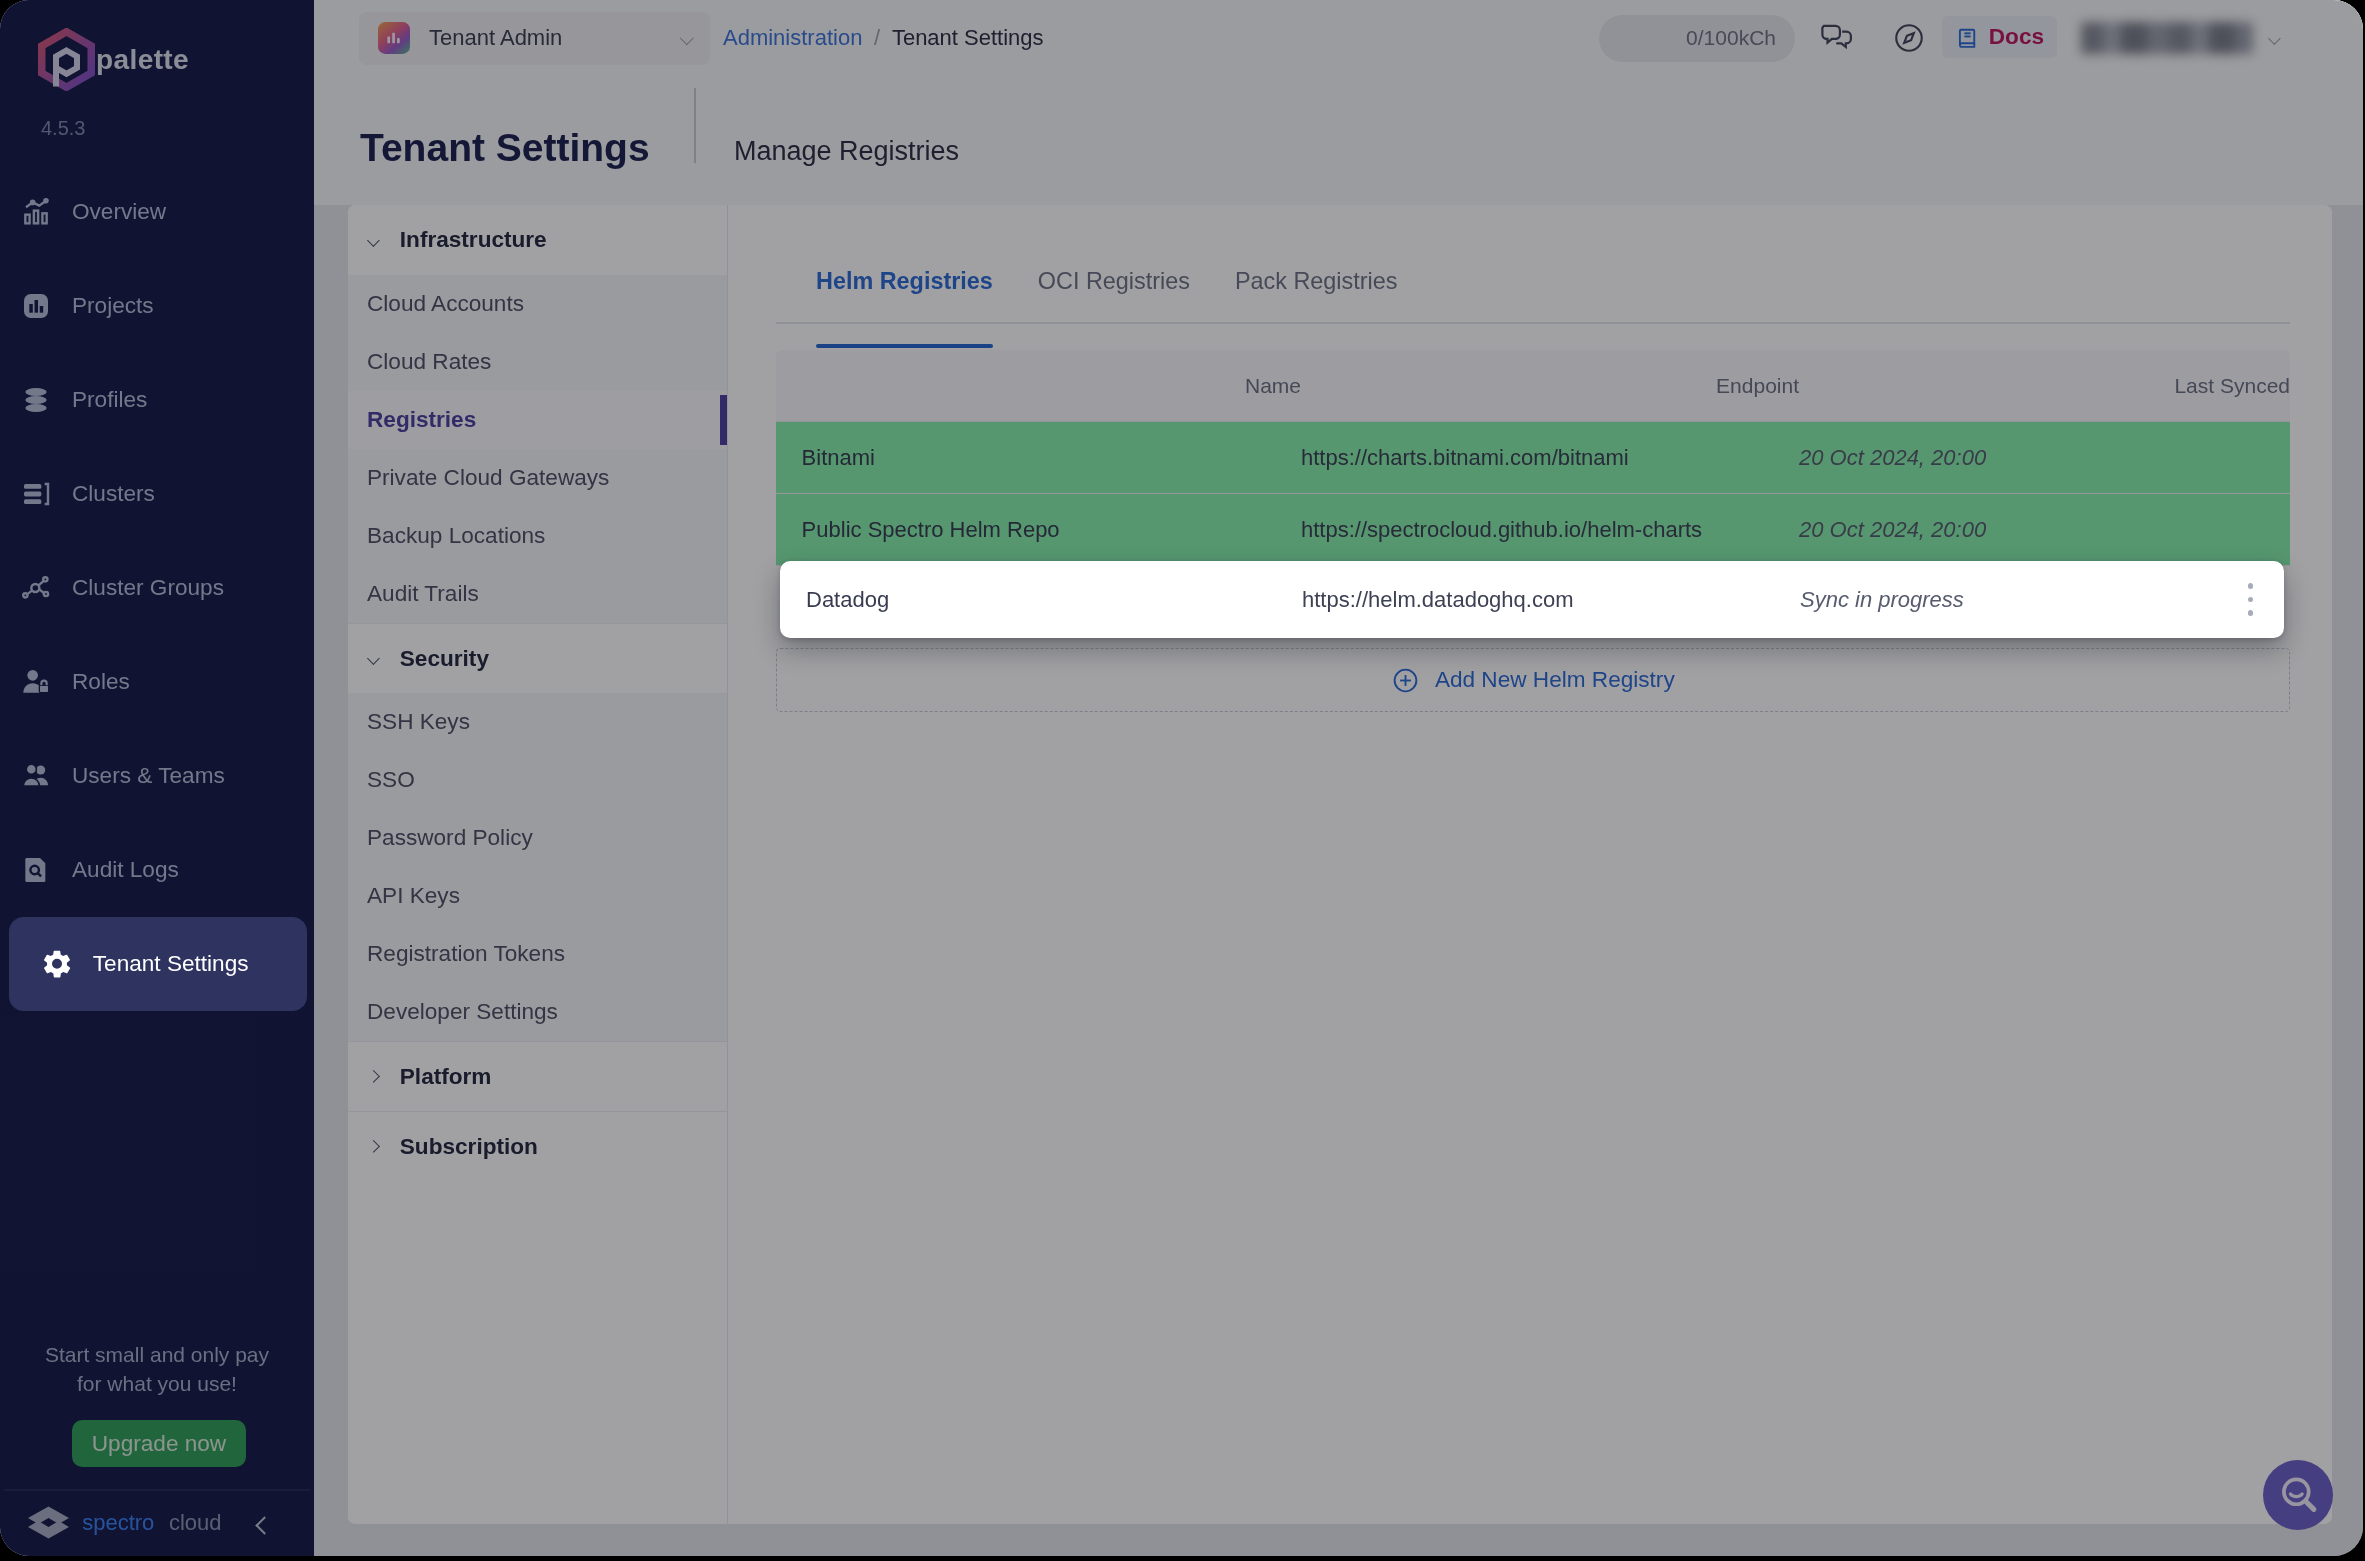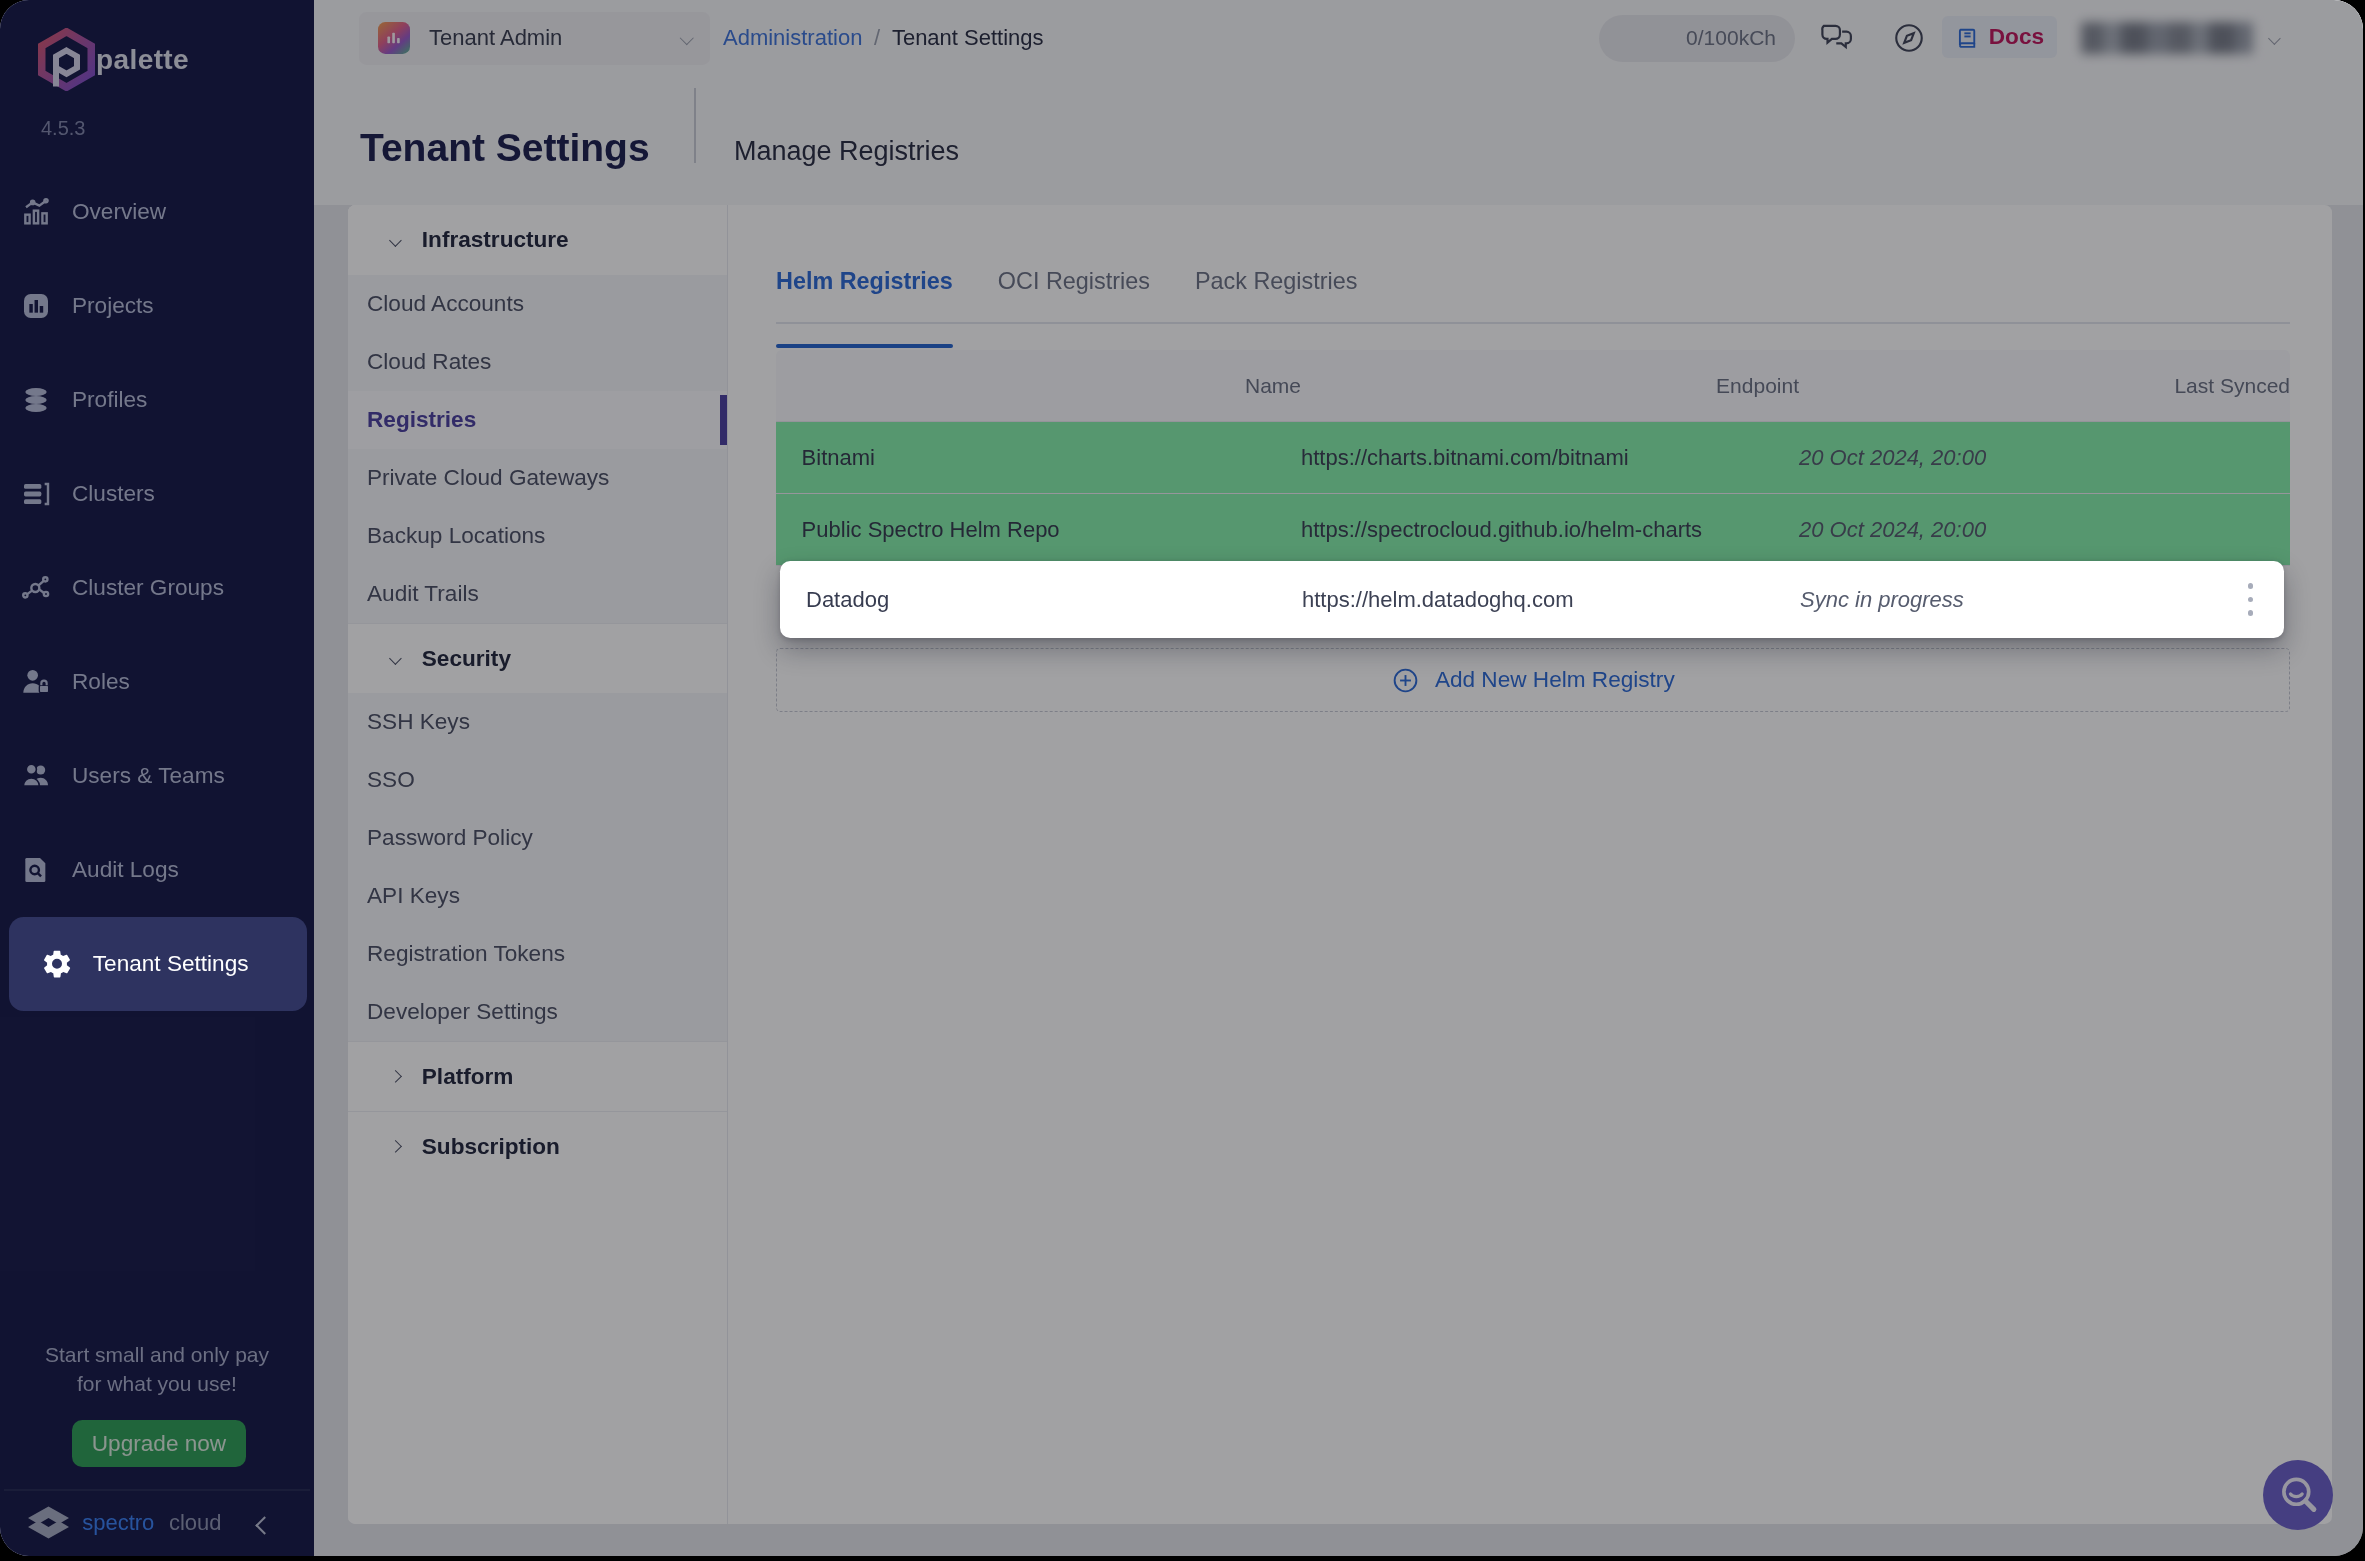--- a/index.html
+++ b/index.html
@@ -43,32 +43,32 @@
   .docs-label { color:#be185d; font-size:22.6px; font-weight:600; }
   .user-blur { position:absolute; left:1767px; top:22px; width:172px; height:32px; border-radius:2.9px; background:repeating-linear-gradient(90deg,#868b96 0 22px,#aab0ba 22px 40px,#797e8a 40px 66px,#9aa0ac 66px 88px); filter:blur(5.1px); }
   .user-chevron { position:absolute; left:1956px; top:32px; }
   .page-title { position:absolute; left:46px; top:126px; font-size:39px; font-weight:700; color:#1d2150; }
   .title-div { position:absolute; left:380px; top:88px; width:1.5px; height:75px; background:#c9ccd6; }
   .subtitle { position:absolute; left:420px; top:136px; font-size:27px; color:#2b2f45; font-weight:500; }
 
   
   .card { position:absolute; left:348px; top:205px; width:1984px; height:1319px; background:#fff; border-radius:7.3px; }
   .settings-nav { position:absolute; left:0; top:0; width:380px; height:100%; border-right:0.7px solid #e7e9ef; background:#fff; border-radius:7.3px 0 0 7.3px; overflow:hidden; }
-  .sec-header { height:70px; display:flex; align-items:center; gap:22px; padding-left:43px; font-size:22.6px; font-weight:600; color:#24293f; background:#fff; border-top:0.7px solid #eceef3; cursor:pointer; }
+  .sec-header { height:70px; display:flex; align-items:center; gap:22px; padding-left:21px; font-size:22.6px; font-weight:600; color:#24293f; background:#fff; border-top:0.7px solid #eceef3; cursor:pointer; }
   .sec-header.first { border-top:none; }
   .sec-header .chev { width:8.8px; height:8.8px; border-width:1.8px; border-color:#4c5166; }
   .sec-items { background:#f4f5f8; }
   .nav-row { height:58px; display:flex; align-items:center; padding-left:19px; font-size:22.6px; color:#4c5166; cursor:pointer; }
   .nav-row.active { background:#fbfbfd; color:#4c42a0; font-weight:600; position:relative; }
   .nav-row.active::after { content:""; position:absolute; right:0; top:3.7px; bottom:3.7px; width:6.6px; background:#4c42a0; }
 
   .content { position:absolute; left:380px; top:0; right:0; bottom:0; }
   .tabs { position:absolute; left:48px; top:63px; display:flex; gap:45px; height:54px; }
   .tab { font-size:23.4px; color:#6d7386; font-weight:500; position:relative; cursor:pointer; }
-  .tab.active { color:#2e6bd6; font-weight:600; }
+  .tab.active { color:#2e6bd6; font-weight:600;margin-left:40px; }
   .tab.active::after { content:""; position:absolute; left:0; right:0; bottom:-26px; height:3.7px; background:#2766cf; border-radius:2.2px; }
   .tabs-hairline { position:absolute; left:48px; right:42px; top:117px; height:1.5px; background:#e3e5ed; }
 
   .table { position:absolute; left:48px; top:145px; right:42px; }
   .thead { height:72px; background:#f8f9fc; border-radius:5.8px 5.8px 0 0; display:grid; grid-template-columns:525px 498px 1fr; align-items:center; font-size:21px; color:#6b7184; border-bottom:0.7px solid #e9ebf1;text-align:right; }
   .thead > div:first-child { padding-left:25.6px; }
   .trow { height:72px; display:grid; grid-template-columns:525px 498px 1fr; align-items:center; border-bottom:0.7px solid #edeef3; font-size:22px; color:#373c50; background:#86efac; cursor:pointer; }
   .trow > div:first-child { padding-left:25.6px; }
   .cell-endpoint { color:#3c4154; }
   .cell-sync { font-style:italic; color:#565c6e; }

